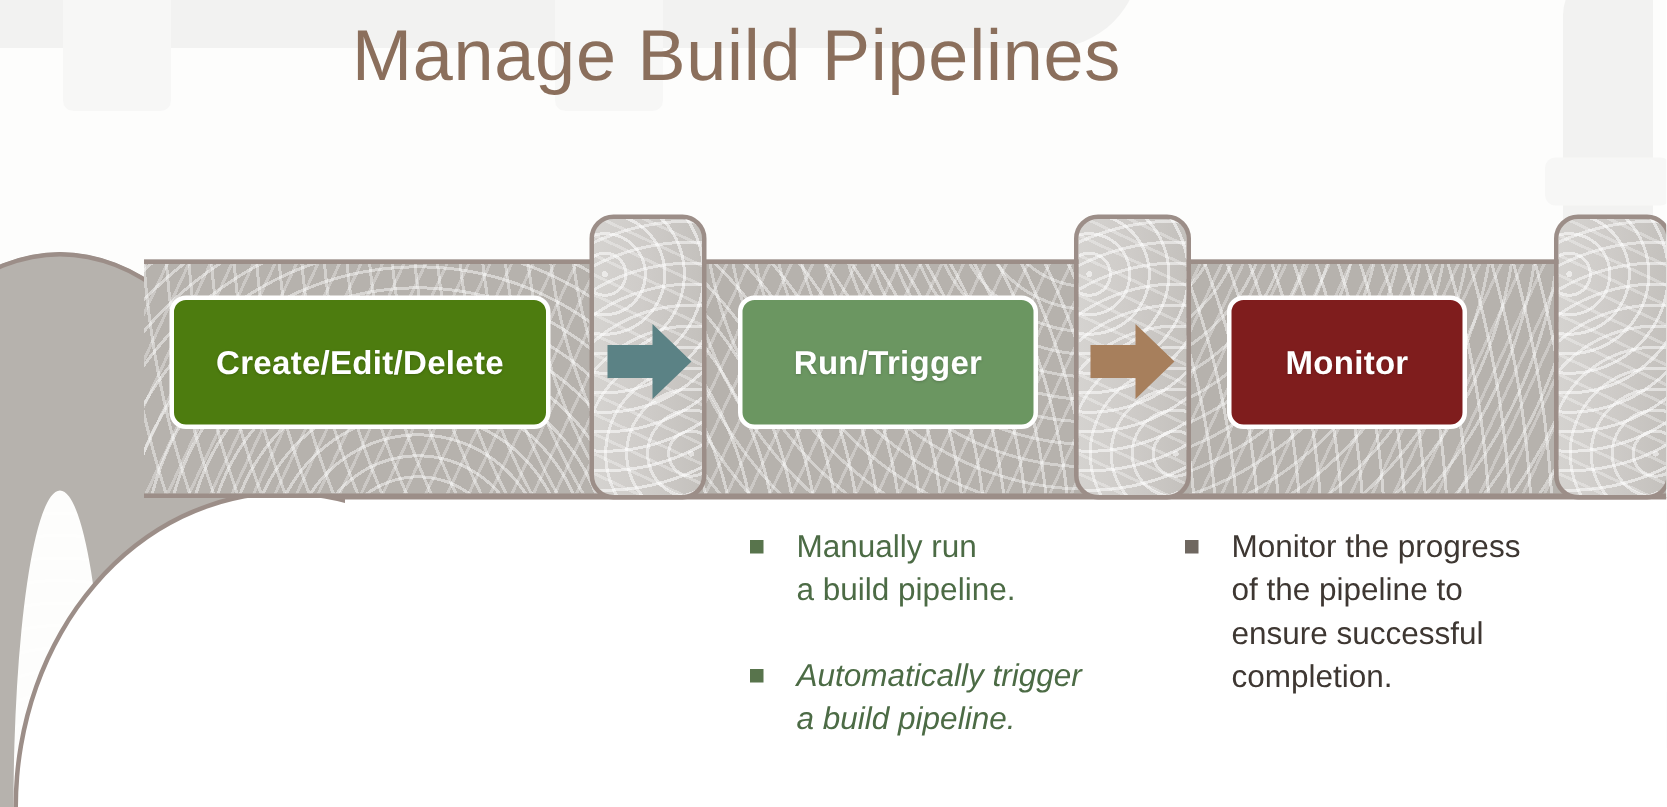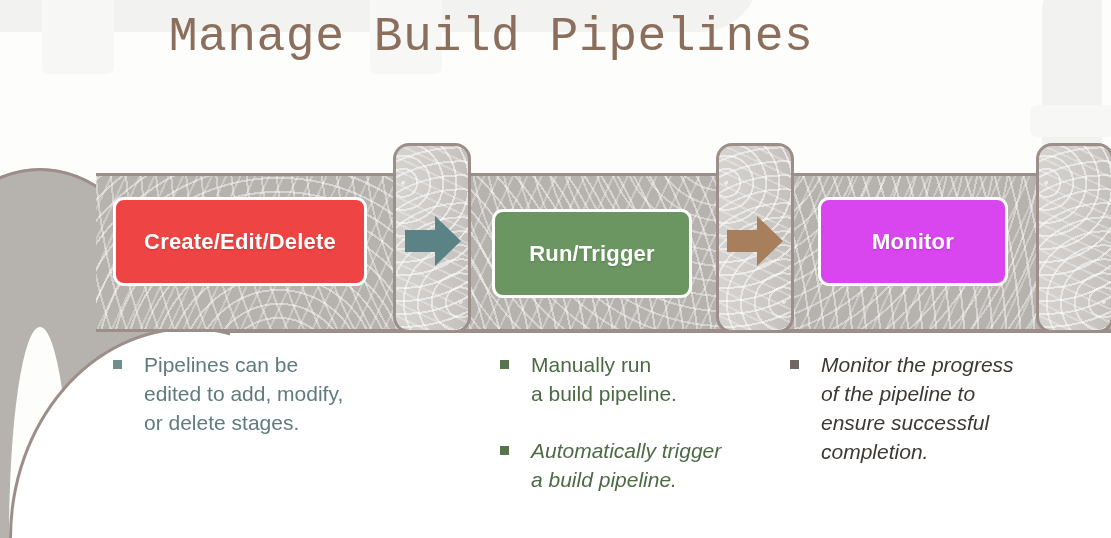--- a/index.html
+++ b/index.html
@@ -94,21 +94,21 @@
     height: 62px;
   }
 
   
   .title {
     position: absolute;
     left: 0;
     top: 10px;
     width: 982px;
     text-align: center;
-    font-family: Liberation Mono, monospace;
+    font-family: Liberation Sans, sans-serif;
     font-size: 48px;
     color: #8b6f5c;
     letter-spacing: 0.5px;
   }
 
   
   .col {
     position: absolute;
   }
   .bullet-row {
@@ -168,71 +168,63 @@
     <div style="position:absolute; left:9px; top:159px; width:362px; height:422px;
                 border:3px solid #9c8e88; border-radius:50%; box-sizing:border-box; background:#ffffff;"></div>
   </div>
 
   <div class="pipe-body"></div>
 
   <div class="collar" style="left:393px; top:143px; width:78px; height:190px;"></div>
   <div class="collar" style="left:716px; top:143px; width:78px; height:190px;"></div>
   <div class="collar" style="left:1036px; top:143px; width:78px; height:190px;"></div>
 
-  <div class="stage-box" style="left:113px; top:197px; width:254px; height:89px; background:#ef4444;">
+  <div class="stage-box" style="left:113px; top:197px; width:254px; height:89px; background:#4d7c0f;">
     <span>Create/Edit/Delete</span>
   </div>
 
-  <div class="stage-box" style="left:492px; top:209px; width:200px; height:89px; background:#6b9661;">
+  <div class="stage-box" style="left:492px; top:197px; width:200px; height:89px; background:#6b9661;">
     <span>Run/Trigger</span>
   </div>
 
-  <div class="stage-box" style="left:818px; top:197px; width:190px; height:89px; background:#d946ef;">
+  <div class="stage-box" style="left:818px; top:197px; width:160px; height:89px; background:#7f1d1d;">
     <span>Monitor</span>
   </div>
 
   <div class="arrow" style="left:402px; top:210px;">
     <svg viewBox="0 0 62 62" width="62" height="62">
       <polygon points="3,20 33,20 33,6 59,31 33,56 33,42 3,42" fill="#5b8285"></polygon>
     </svg>
   </div>
 
   <div class="arrow" style="left:724px; top:210px;">
     <svg viewBox="0 0 62 62" width="62" height="62">
       <polygon points="3,20 33,20 33,6 59,31 33,56 33,42 3,42" fill="#a77f5c"></polygon>
     </svg>
   </div>
 
   <div class="title">Manage Build Pipelines</div>
 
-  <div class="col" style="left:113px; top:350px; width:300px;">
-    <div class="bullet-row">
-      <span class="bullet-mark" style="background:#6f8e8e;"></span>
-      <span class="bullet-text" style="color:#5f7b7c;">Pipelines can be
-edited to add, modify,
-or delete stages.</span>
-    </div>
-  </div>
 
   <div class="col" style="left:500px; top:350px; width:290px;">
     <div class="bullet-row">
       <span class="bullet-mark" style="background:#58744c;"></span>
       <span class="bullet-text" style="color:#4c6b45;">Manually run
 a build pipeline.</span>
     </div>
     <div class="bullet-row" style="margin-top:28px;font-style:italic;">
       <span class="bullet-mark" style="background:#58744c;"></span>
       <span class="bullet-text" style="color:#4c6b45;">Automatically trigger
 a build pipeline.</span>
     </div>
   </div>
 
   <div class="col" style="left:790px; top:350px; width:300px;">
     <div class="bullet-row">
       <span class="bullet-mark" style="background:#6f6760;"></span>
-      <span class="bullet-text" style="color:#3e3732;font-style:italic;">Monitor the progress
+      <span class="bullet-text" style="color:#3e3732;">Monitor the progress
 of the pipeline to
 ensure successful
 completion.</span>
     </div>
   </div>
 
 </div>
 
 </body></html>

